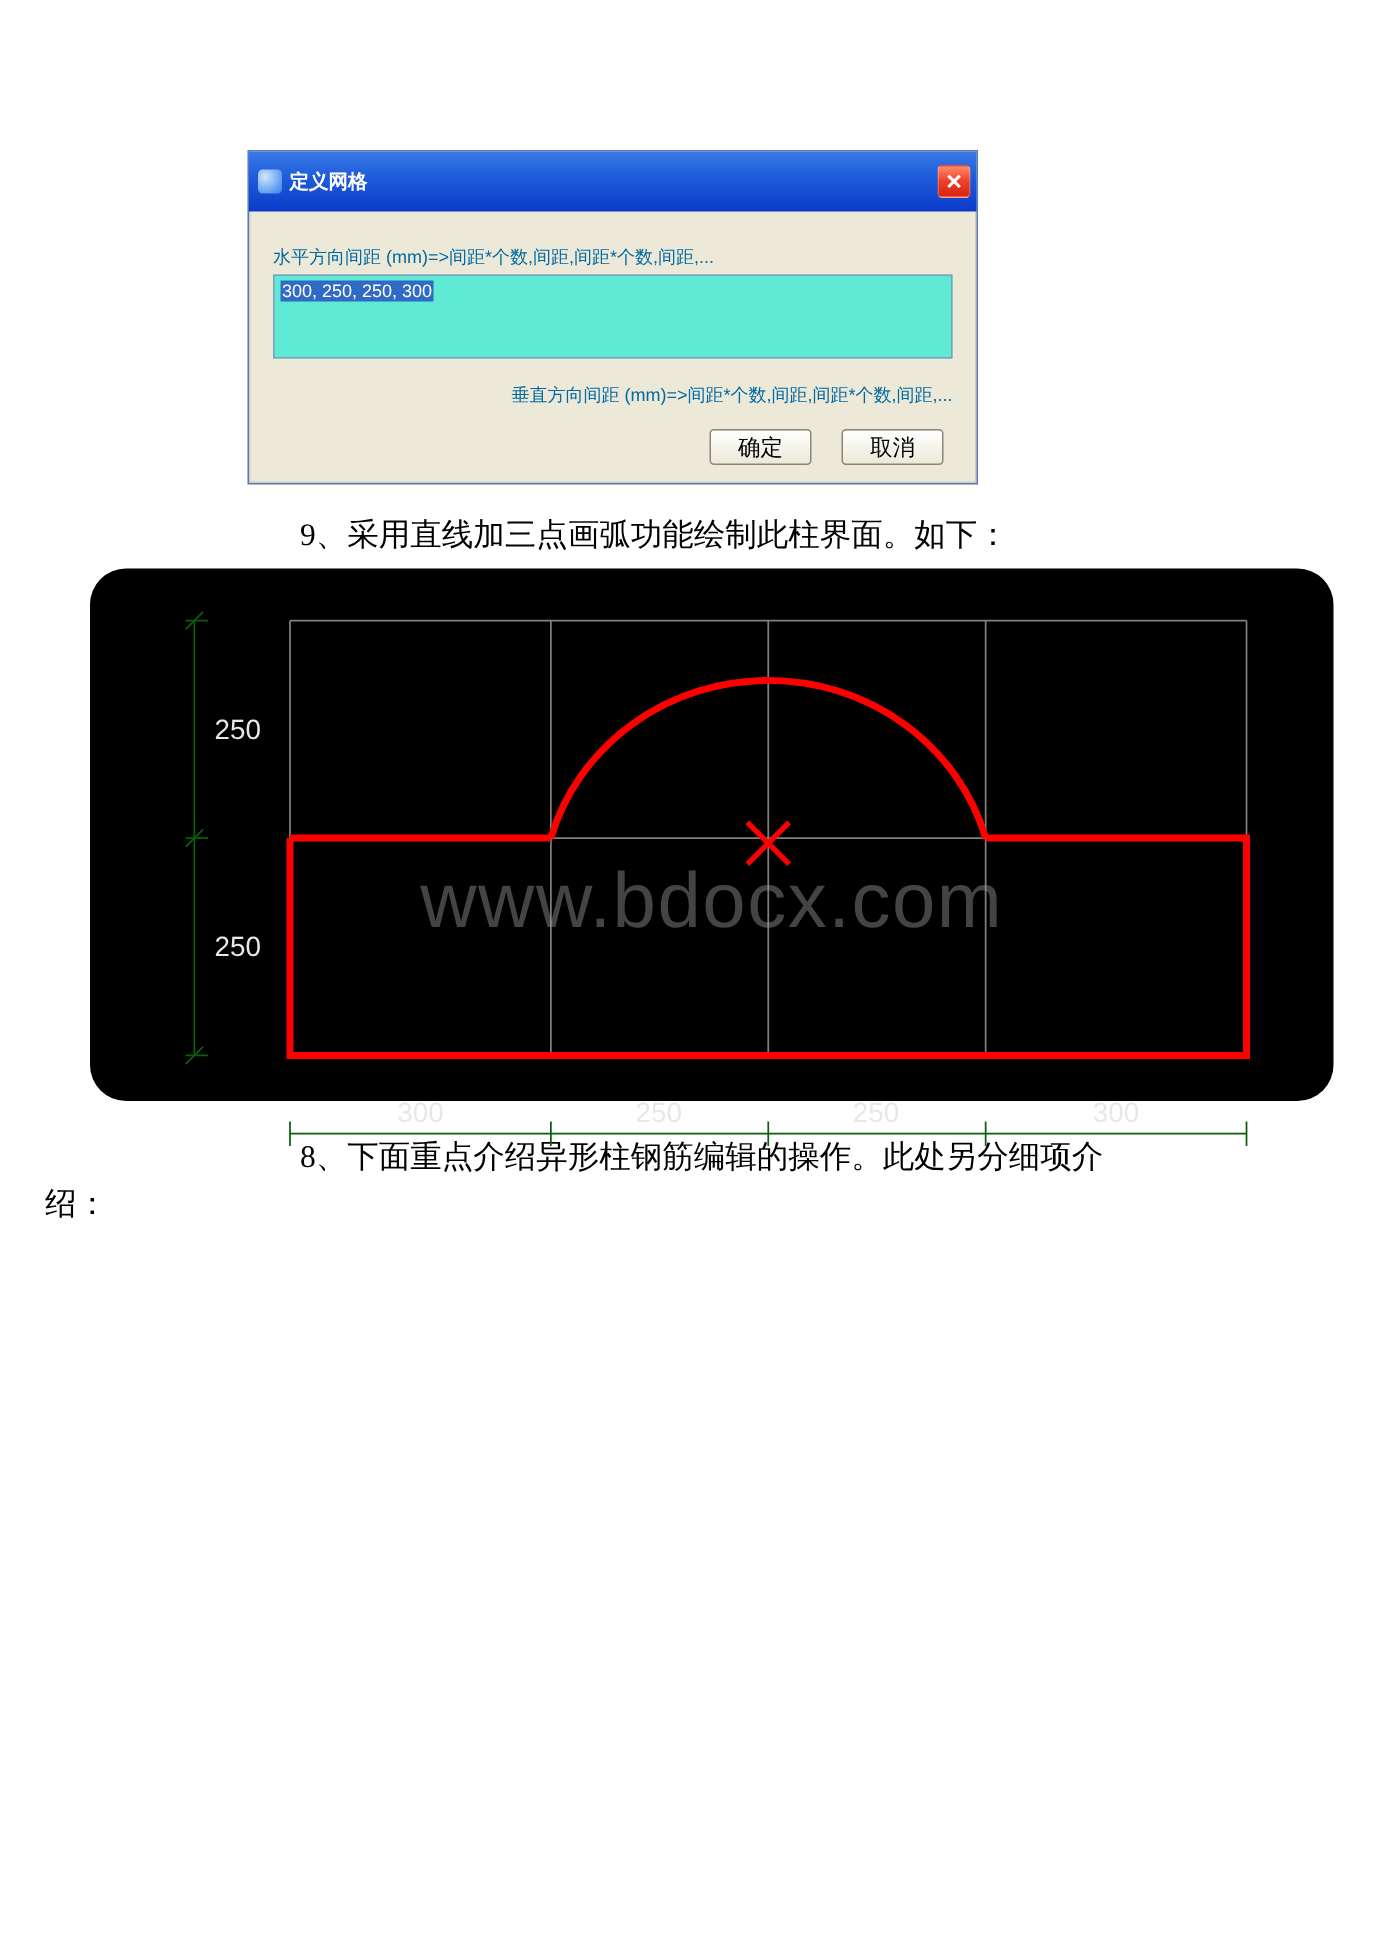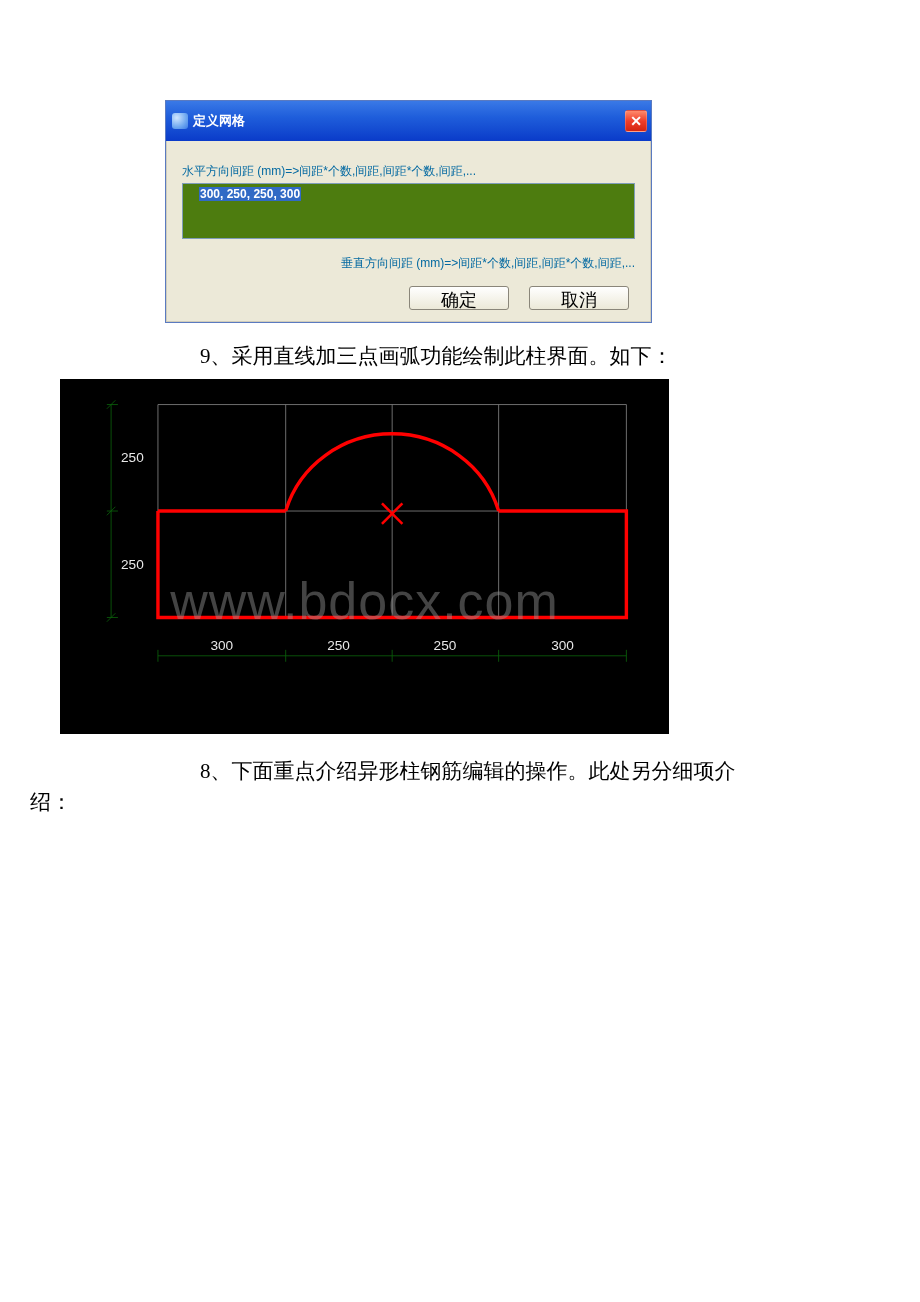--- a/index.html
+++ b/index.html
@@ -64,66 +64,66 @@
   }
   .field-label {
     color: #0369a1;
     margin: 6px 0 3px 0;
   }
   .text-field {
     width: 100%;
     height: 56px;
     box-sizing: border-box;
     border: 1px solid #7f9db9;
-    background: #4d7c0f;
-    padding: 3px 16px;
+    background: #5eead4;
+    padding: 3px 4px;
     font-family: Tahoma, sans-serif;
     font-size: 12px;
     resize: none;
-    font-weight: bold;
   }
   .sel-span {
     background: #316ac5;
     color: #fff;
     padding: 0 1px;
   }
   .btn-row {
     display: flex;
     justify-content: flex-end;
     gap: 20px;
     margin-top: 14px;
     padding-right: 6px;
   }
   .win-btn {
-    width: 100px;
+    width: 68px;
     height: 24px;
     font-family: Tahoma, "SimSun", sans-serif;
-    font-size: 18px;
+    font-size: 15px;
     background: linear-gradient(to bottom, #fff, #ece9d8);
     border: 1px solid #8a867a;
     border-radius: 3px;
     cursor: pointer;
   }
   
   .para {
     margin: 18px 0 8px 0;
     line-height: 1.45;
     text-align: justify;
   }
   .indent-first {
     display: block;
     margin-left: 170px;
   }
   
   .cad {
-    width: 609px;
+    width: 829px;
     height: 355px;
     margin-left: 30px;
     background: #000;
     position: relative;
+    border-radius: 24px;
   }
   .cad svg {
     position: absolute;
     inset: 0;
   }
   .watermark {
     position: absolute;
     left: 0; right: 0;
     top: 54%;
     text-align: center;

